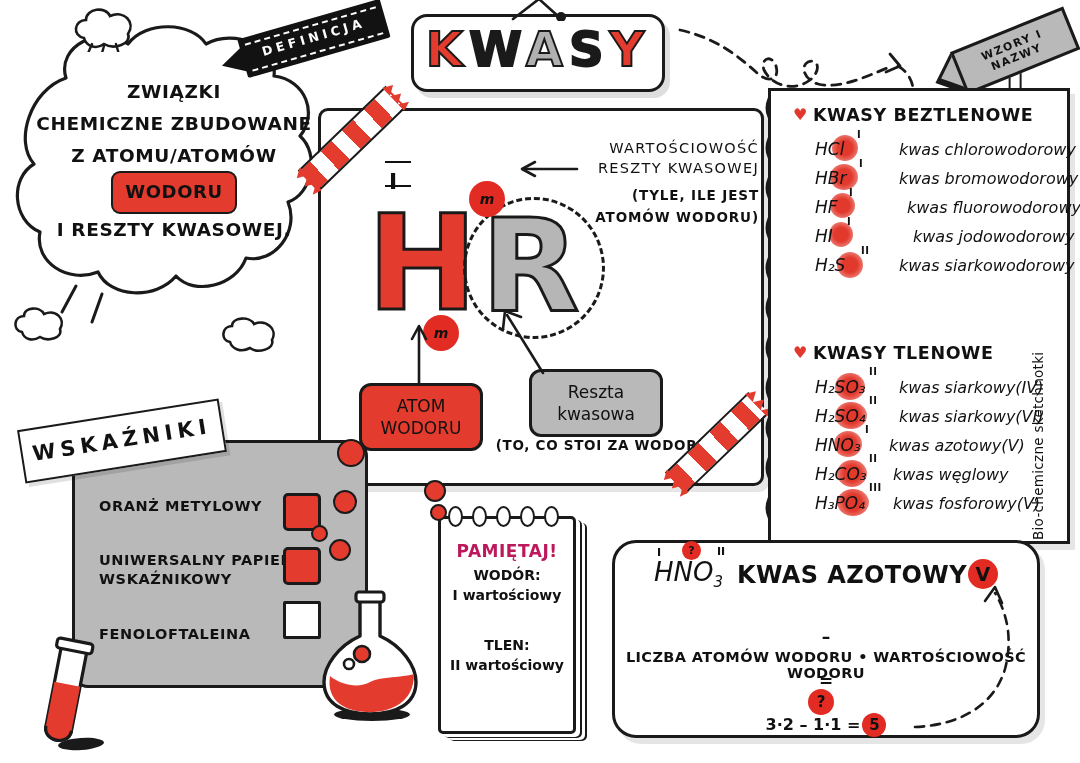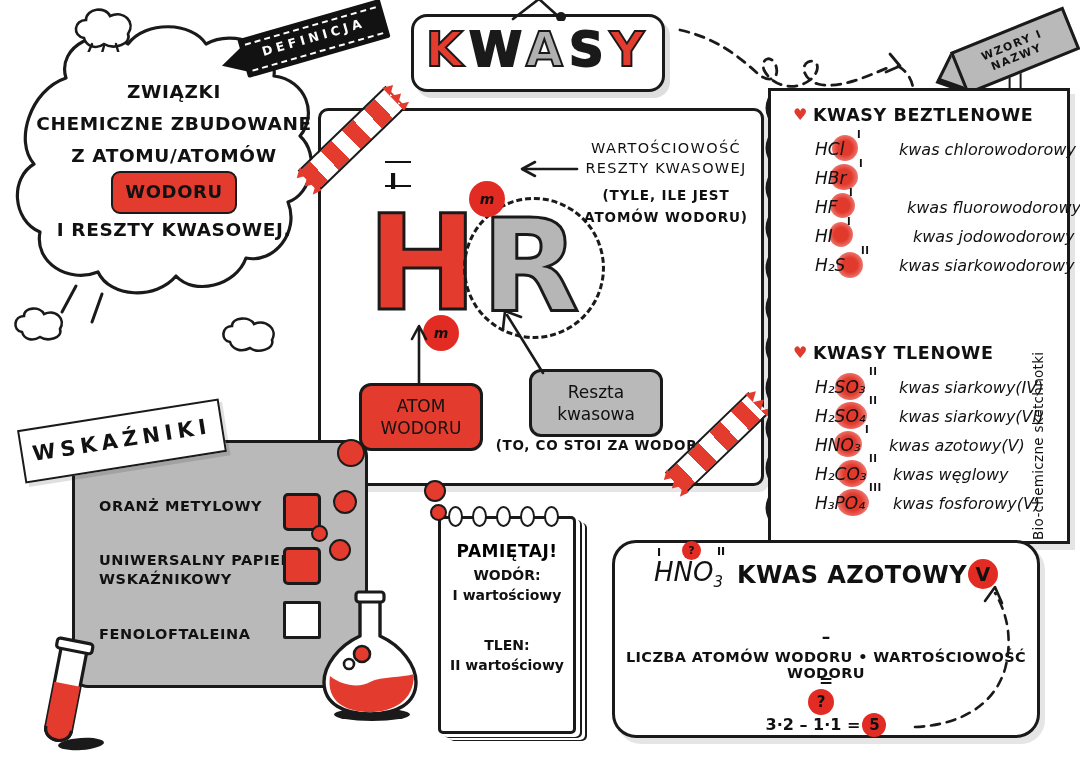--- a/index.html
+++ b/index.html
@@ -137,21 +137,21 @@
     font-size:22px;font-weight:bold;color:#111;
     letter-spacing:0;
   }
   .mdot{
     position:absolute;width:36px;height:36px;border-radius:50%;
     background:#e22b22;
     display:flex;align-items:center;justify-content:center;
     color:#111;font-size:14px;font-style:italic;font-weight:bold;
   }
   #ann-valence{
-    position:absolute;left:252px;top:28px;width:186px;text-align:center;
+    position:absolute;left:252px;top:28px;width:186px;text-align:right;
   }
   #ann-valence .l1{font-size:14.5px;letter-spacing:1.3px;line-height:1.35;color:#111;}
   #ann-valence .l2{font-size:13.5px;font-weight:bold;letter-spacing:.9px;line-height:1.5;color:#111;margin-top:7px;}
   #box-atom{
     position:absolute;left:38px;top:272px;width:118px;height:62px;
     background:#e43b2f;border:3px solid #1a1a1a;border-radius:12px;
     display:flex;flex-direction:column;align-items:center;justify-content:center;
     font-size:17px;line-height:1.3;color:#111;
   }
   #box-reszta{
@@ -255,21 +255,21 @@
 
   
   #pad{
     left:438px;top:516px;width:132px;height:212px;
     background:#fff;border:3px solid #1a1a1a;border-radius:5px;
     box-shadow:4px 3px 0 #fff, 6px 4px 0 #1a1a1a, 9px 6px 0 #fff, 11px 7px 0 #1a1a1a;
     z-index:6;
   }
   #pad .title{
     position:absolute;left:0;top:22px;width:132px;text-align:center;
-    font-size:17px;font-weight:bold;letter-spacing:.5px;color:#000000;
+    font-size:17px;font-weight:bold;letter-spacing:.5px;color:#be185d;
   }
   #pad .k{position:absolute;left:0;width:132px;text-align:center;font-size:14px;font-weight:bold;color:#111;}
   #pad .v{position:absolute;left:0;width:132px;text-align:center;font-size:14px;font-weight:bold;color:#111;}
   .ring{
     position:absolute;width:11px;height:17px;
     border:2.5px solid #1a1a1a;border-radius:50%;
     background:#fff;
   }
 
   
@@ -477,20 +477,21 @@
         </span>
         <span class="fname">kwas chlorowodorowy</span>
       </div>
 
       <div class="frow">
         <span class="formula">
           <span class="fblob" style="left:15px;top:-4px;width:28px;height:26px;"></span>
           <span class="ftxt">HBr</span>
           <span class="fval" style="left:44px;top:-10px;">I</span>
         </span>
+        <span class="fname">kwas bromowodorowy</span>
       </div>
 
       <div class="frow">
         <span class="formula">
           <span class="fblob" style="left:15px;top:-4px;width:25px;height:25px;"></span>
           <span class="ftxt">HF</span>
           <span class="fval" style="left:34px;top:-10px;">I</span>
         </span>
         <span class="fname" style="margin-left:8px;">kwas fluorowodorowy</span>
       </div>

